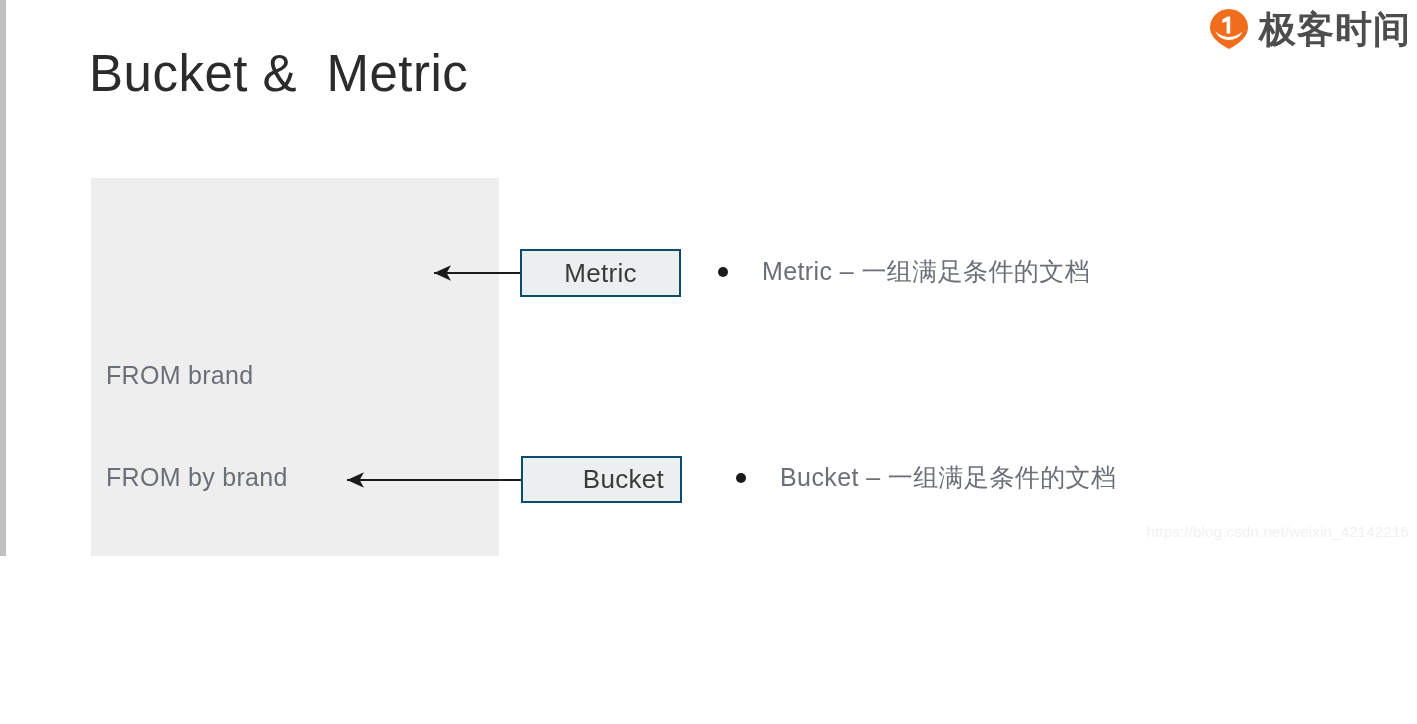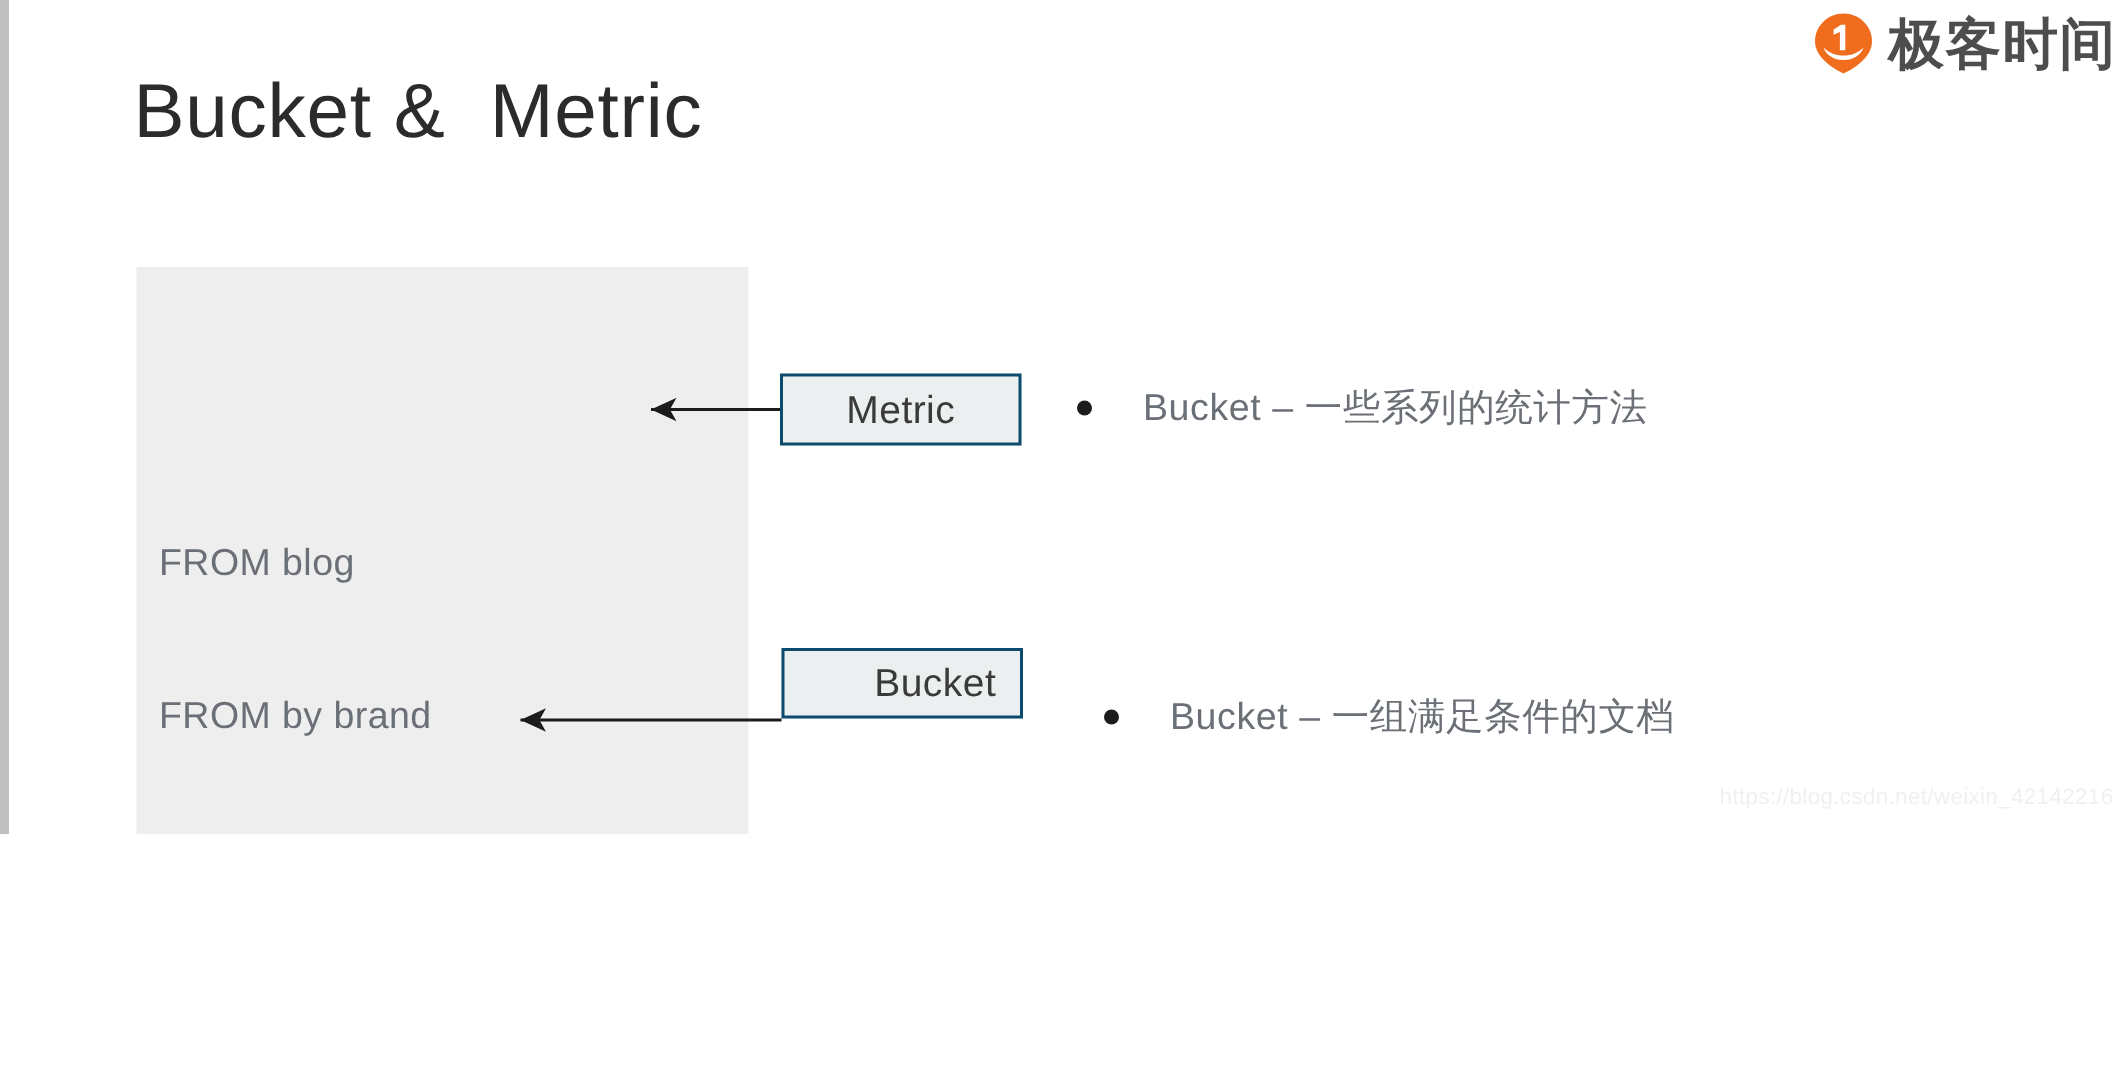--- a/index.html
+++ b/index.html
@@ -112,21 +112,21 @@
     letter-spacing: 0.3px;
   }
   .callout-metric {
     left: 520px;
     top: 249px;
     width: 161px;
     height: 48px;
   }
   .callout-bucket {
     left: 521px;
-    top: 432px;
+    top: 456px;
     width: 161px;
     height: 47px;
     padding-left: 44px;
   }
 
   
   .bullet-row {
     position: absolute;
     display: flex;
     align-items: center;
@@ -174,21 +174,21 @@
         <path d="M21 32 C14.5 32 9.2 28.4 7.6 23.6 C11 27 15.8 29 21 29 C26.2 29 31 27 34.4 23.6 C32.8 28.4 27.5 32 21 32 Z" fill="#ffffff"></path>
         <path d="M22.2 8.5 L22.2 25.5 L18.6 25.5 L18.6 13.4 L14.4 15.1 L14.4 11.6 L19.4 8.5 Z" fill="#ffffff"></path>
       </svg>
     </span>
     <span class="logo-text">极客时间</span>
   </div>
 
   <div class="slide-title">Bucket &amp;  Metric</div>
 
   <div class="sql-panel">
-    <div class="sql-line sql-line-2">FROM blog</div>
+    <div class="sql-line sql-line-2">FROM brand</div>
     <div class="sql-line sql-line-3">FROM by brand</div>
   </div>
 
   <svg class="arrow-svg" viewBox="0 0 210 270" xmlns="http://www.w3.org/2000/svg">
     <defs>
       <marker id="arrowhead" markerWidth="9" markerHeight="8" refX="8.5" refY="4" orient="auto" markerUnits="strokeWidth">
         <path d="M8.5,4 L0,0.1 L2.2,4 L0,7.9 Z" fill="#1b1b1b"></path>
       </marker>
     </defs>
 
@@ -199,21 +199,21 @@
 
   <div class="callout callout-metric">
     <span>Metric</span>
   </div>
   <div class="callout callout-bucket">
     <span>Bucket</span>
   </div>
 
   <div class="bullet-row bullet-row-1">
     <span class="bullet-dot"></span>
-    <span class="bullet-text">Bucket – 一些系列的统计方法</span>
+    <span class="bullet-text">Metric – 一组满足条件的文档</span>
   </div>
   <div class="bullet-row bullet-row-2">
     <span class="bullet-dot"></span>
     <span class="bullet-text">Bucket – 一组满足条件的文档</span>
   </div>
 
   <div class="watermark">https://blog.csdn.net/weixin_42142216</div>
 
 </div>
 

